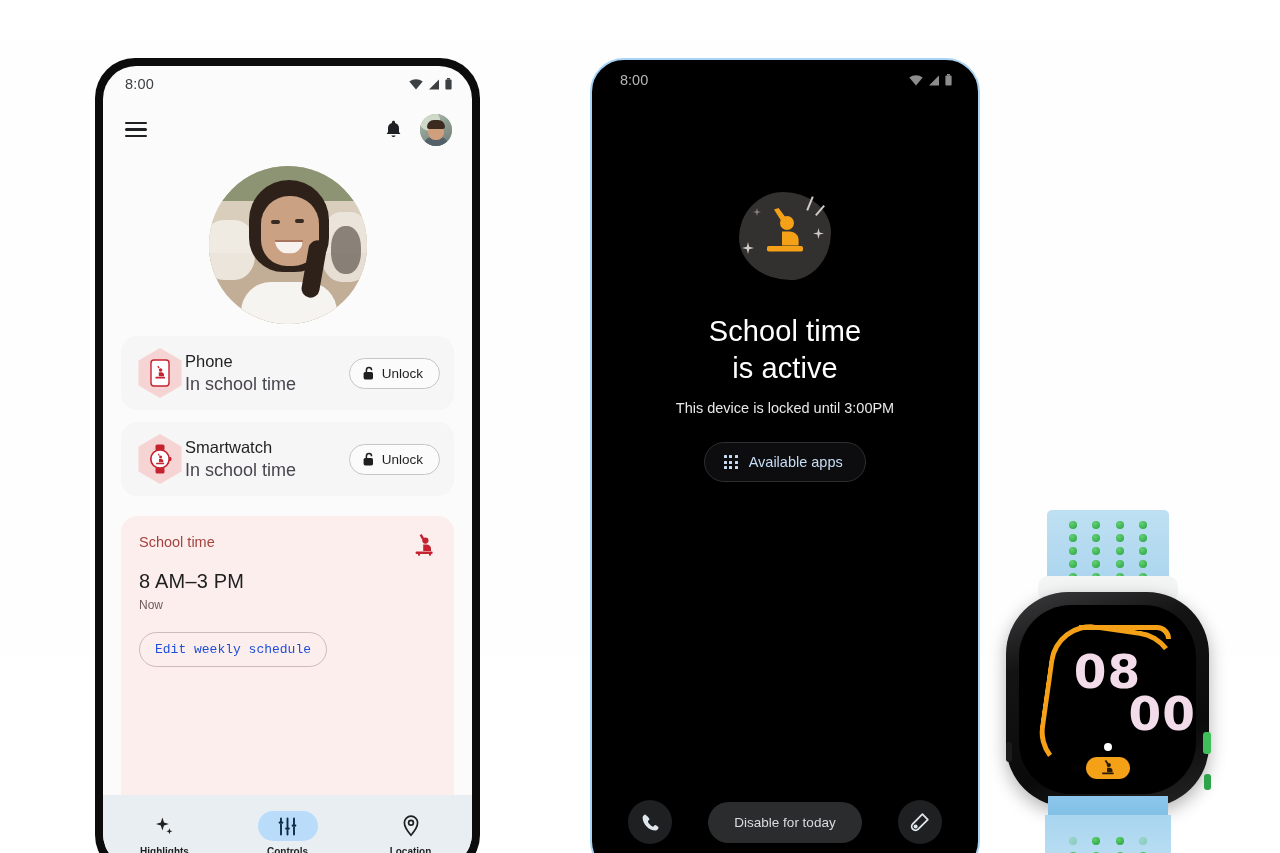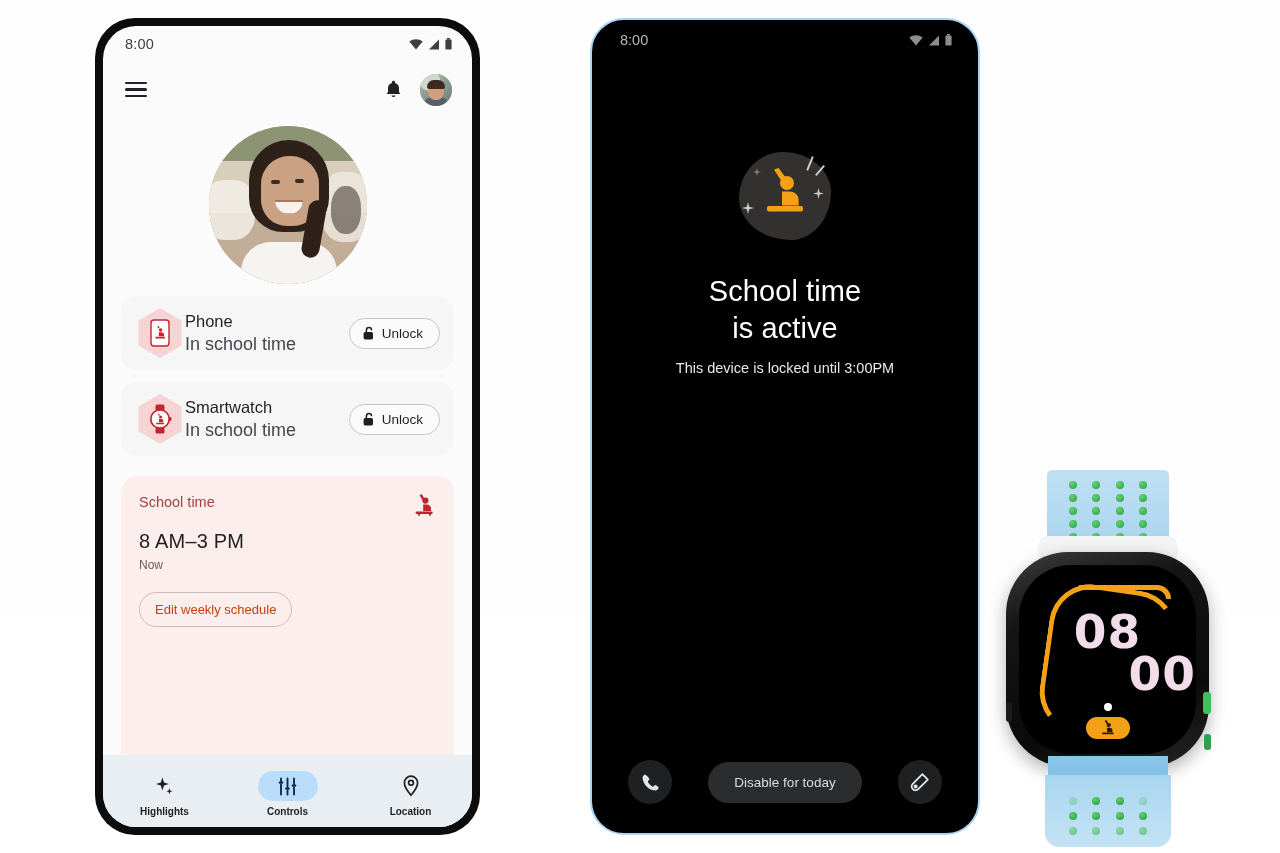--- a/index.html
+++ b/index.html
@@ -2,21 +2,21 @@
 <html><head>
 <meta charset="utf-8">
 <style>
   * { box-sizing: border-box; margin: 0; padding: 0; }
   html, body {
     width: 1280px; height: 853px;
     background: #ffffff;
     font-family: "Liberation Sans", sans-serif;
     overflow: hidden;
   }
-  .stage { position: relative; width: 1280px; height: 617px; background: #fefefe; }
+  .stage { position: relative; width: 1280px; height: 617px; background: #fefefe; margin-top: 40px; }
 
   
   .phone-left {
     position: absolute; left: 95px; top: 18px;
     width: 385px; height: 817px;
     background: #0c0c0c;
     border-radius: 40px;
     padding: 8px;
   }
   .phone-left-screen {
@@ -120,24 +120,24 @@
   .sched-time { font-size: 20px; color: #1f1f1f; margin-top: 14px; letter-spacing: .2px; }
   .sched-now { font-size: 12px; color: #6f5a58; margin-top: 5px; }
   .sched-btns { display: flex; gap: 10px; margin-top: 20px; }
   .btn-filled {
     background: #4a1615; color: #ffffff;
     border: none; border-radius: 18px;
     padding: 9px 17px; font-size: 13px; cursor: pointer;
     font-family: inherit;
   }
   .btn-outline {
-    background: transparent; color: #c2410c;
+    background: transparent; color: #1d4ed8;
     border: 1px solid #cbbcba; border-radius: 18px;
     padding: 9px 15px; font-size: 13px; cursor: pointer;
-    font-family: Liberation Sans, sans-serif;
+    font-family: Liberation Mono, monospace;
   }
 
   .bottomnav {
     flex: 0 0 72px;
     background: #e9eef3;
     display: flex; align-items: center; justify-content: space-around;
     padding-top: 6px;
   }
   .navitem { display: flex; flex-direction: column; align-items: center; gap: 5px; cursor: pointer; width: 84px; }
   .navpill {
@@ -484,20 +484,34 @@
           </svg>
       </div>
 
       <div class="headline">
         <div>School time</div>
         <div>is active</div>
       </div>
 
       <div class="sub-line">This device is locked until 3:00PM</div>
 
+      <div class="apps-btn">
+        <div class="dotgrid">
+          <i></i>
+            <i></i>
+            <i></i>
+            <i></i>
+            <i></i>
+            <i></i>
+            <i></i>
+            <i></i>
+            <i></i>
+        </div>
+        <span>Available apps</span>
+      </div>
     </div>
 
     <div class="dark-bottom">
       <div class="circ-btn">
         <svg width="19" height="19" viewBox="0 0 19 19">
           <path d="M4.3 1.4C3.3 1.4 1.6 3 1.6 4.4c0 6.6 6.4 13 13 13 1.4 0 3-1.7 3-2.7 0-.6-2.7-2.6-3.3-2.6-.7 0-1.5 1.6-2.2 1.6-1.4 0-5.2-3.8-5.2-5.2 0-.7 1.6-1.5 1.6-2.2 0-.6-2-3.3-2.6-3.3Z" fill="#dfe6ec"></path>
         </svg>
       </div>
       <button class="disable-btn">Disable for today</button>
       <div class="circ-btn">

